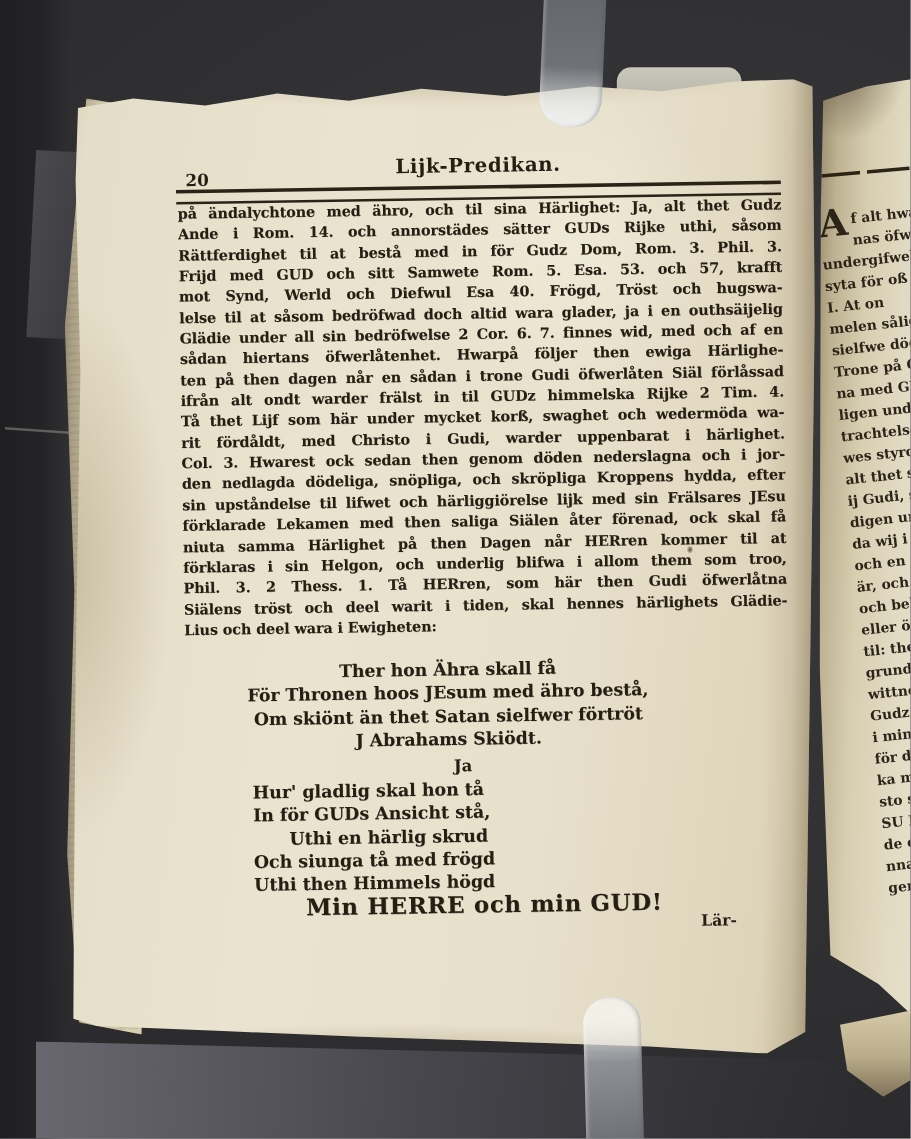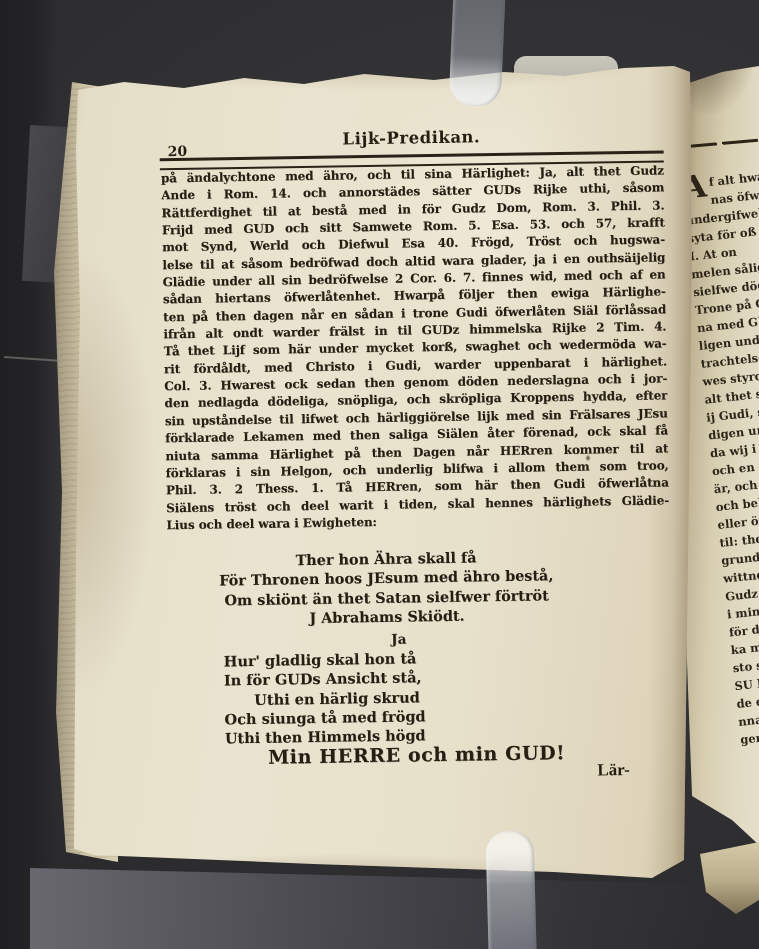--- a/index.html
+++ b/index.html
@@ -37,21 +37,21 @@
     background:linear-gradient(180deg,#d6cbaa,#b9ac89 55%,#7f7258);}
 
   
   .fore-edge{position:absolute;left:46px;top:72px;width:78px;height:800px;z-index:4;
     clip-path:polygon(26px 10px,74px 18px,78px 24px,72px 790px,20px 780px,10px 640px,16px 420px,8px 200px,18px 90px);
     background:
       repeating-linear-gradient(176deg,rgba(120,105,75,0.14) 0 2px,transparent 2px 6px),
       linear-gradient(90deg,#7e7564 0%,#aaa086 18%,#cac0a3 45%,#d9d0b4 75%,#d6ccae 100%);}
 
   
-  .page{position:absolute;left:54px;top:60px;width:640px;height:824px;z-index:5;
+  .page{position:absolute;left:41px;top:60px;width:640px;height:824px;z-index:5;
     clip-path:polygon(24px 30px,70px 22px,130px 28px,190px 18px,250px 24px,310px 14px,380px 20px,450px 12px,510px 16px,570px 8px,620px 6px,636px 12px,638px 200px,634px 500px,630px 800px,598px 818px,500px 812px,380px 808px,260px 804px,140px 799px,40px 795px,20px 789px,22px 500px,26px 250px,22px 90px);
     background:
       linear-gradient(270deg,rgba(100,80,48,0.45),rgba(100,80,48,0.12) 22px,transparent 46px),
       radial-gradient(4px 5px at 534px 398px,rgba(55,40,20,0.85),transparent 70%),
       radial-gradient(60% 5% at 50% 0%,rgba(130,110,70,0.3),transparent 75%),
       radial-gradient(55% 5% at 45% 100%,rgba(115,95,55,0.35),transparent 75%),
       radial-gradient(20% 40% at 2% 50%,rgba(125,105,65,0.28),transparent 70%),
       radial-gradient(35% 28% at 68% 18%,rgba(255,252,240,0.3),transparent 60%),
       linear-gradient(97deg,#d3c9ad 0%,#e4ddc7 5%,#eae3cf 35%,#e7e0cb 65%,#ded4ba 92%,#c9bd9d 100%);}
   .content{position:absolute;inset:0;transform:rotate(-0.9deg);transform-origin:50% 45%;color:#251e13;}
@@ -66,21 +66,21 @@
   .body .bline{text-align:justify;text-align-last:justify;white-space:nowrap;overflow:hidden;}
   .body .bline:last-child{text-align-last:left;}
 
   .verse1{position:absolute;left:100px;top:489px;width:460px;text-align:center;
     font-size:14.4px;font-weight:700;line-height:19.3px;text-shadow:0.3px 0.3px 0 rgba(40,28,12,0.3);}
   .verse2{position:absolute;left:166px;top:570px;width:420px;
     font-size:14.5px;font-weight:700;line-height:19.2px;text-shadow:0.3px 0.3px 0 rgba(40,28,12,0.3);}
   .verse2 .interjection{padding-left:168px;font-size:13.5px;}
   .closing{position:absolute;left:209px;top:684px;font-size:19px;font-weight:700;letter-spacing:0.6px;
     text-shadow:0.4px 0.4px 0 rgba(40,28,12,0.4);}
-  .catchword{position:absolute;left:538px;top:704px;font-size:17px;font-weight:700;font-family:Liberation Serif, serif;}
+  .catchword{position:absolute;left:538px;top:704px;font-size:13px;font-weight:700;}
 
   
   .strap{position:absolute;z-index:9;}
   .strap-top{left:451px;top:-6px;width:52px;height:112px;transform:rotate(2.5deg);
     border-radius:0 0 24px 24px;
     background:linear-gradient(180deg,rgba(150,156,164,0.5),rgba(185,192,200,0.45) 55%,rgba(238,240,241,0.85) 92%);
     box-shadow:inset 2px 0 3px rgba(255,255,255,0.25),inset -2px 0 3px rgba(80,85,92,0.3);}
   .strap-bottom{left:487px;top:831px;width:48px;height:120px;transform:rotate(-1.5deg);
     border-radius:22px 22px 0 0;
     background:linear-gradient(180deg,rgba(243,241,233,0.95) 0 16%,rgba(212,216,222,0.55) 45%,rgba(168,175,185,0.48));

